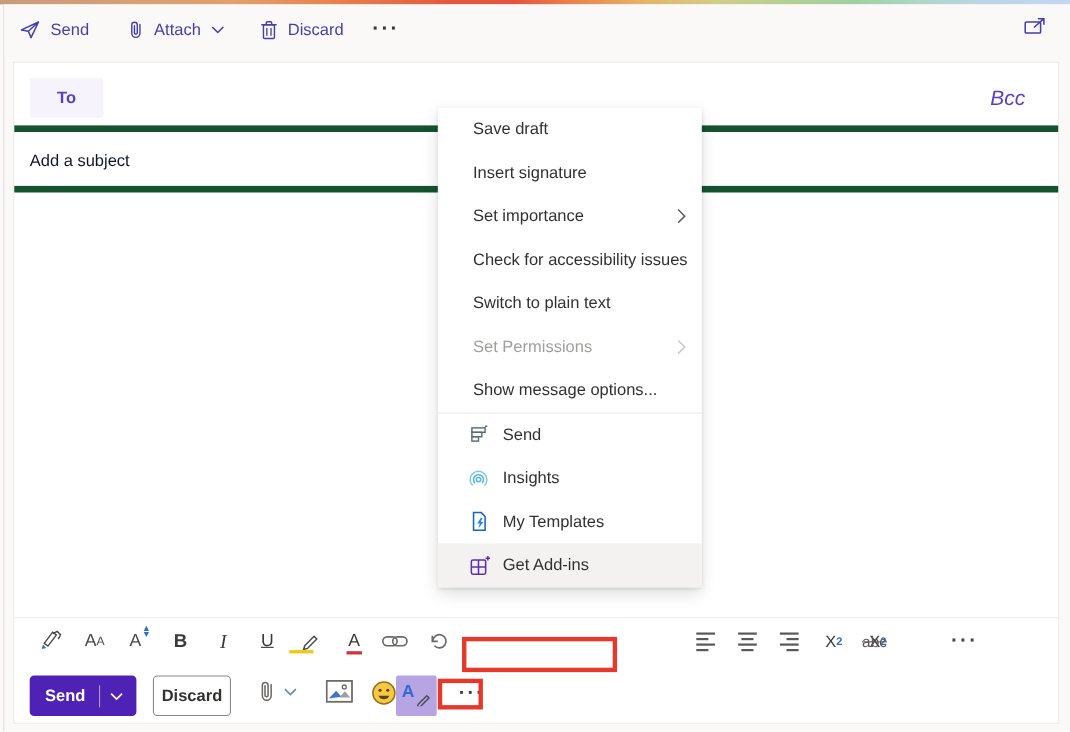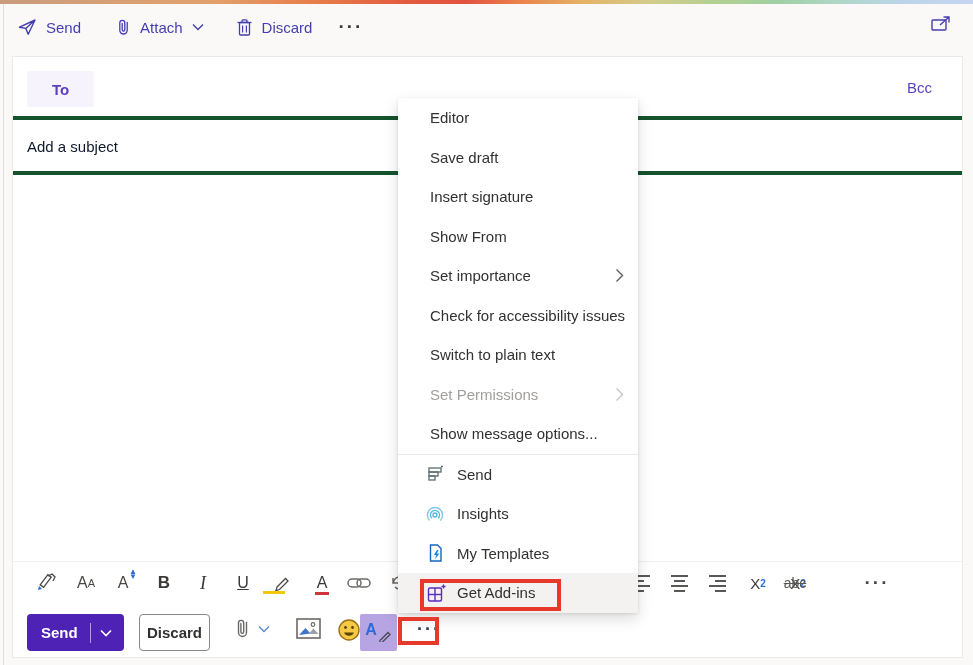--- a/index.html
+++ b/index.html
@@ -19,26 +19,26 @@
     background:#faf9f8; display:flex; align-items:center; padding-left:14px; color:#453eae; }
   .tb-item { display:flex; align-items:center; gap:9px; font-size:15px; cursor:pointer; }
   .tb-item .lbl { color:#453eae; }
   .gap-a{ margin-right:34px; } .gap-b{ margin-right:32px; } .gap-c{ margin-right:26px; }
   .dots { font-size:19px; font-weight:700; letter-spacing:2px; color:#3b3a39; line-height:10px; }
   .popout { position:absolute; right:21px; top:11px; }
 
   
   .card { position:absolute; left:12px; top:56px; width:951px; height:602px;
     background:#fff; border:1px solid #eceae7; }
-  .row { position:relative; width:100%; border-bottom:4px solid #14532d; }
+  .row { position:relative; width:100%; border-bottom:6px solid #14532d; }
   .to-row { height:63px; } .cc-row { height:63px; } .subject-row { height:55px; }
   .chip { position:absolute; left:14px; top:14px; width:67px; height:36px; background:#f6f3fc;
     color:#5b3fc2; font-size:15px; font-weight:600; display:flex; align-items:center; justify-content:center;
     border-radius:2px; cursor:pointer; }
-  .bcc { position:absolute; right:30px; top:22px; color:#5b3fc2; font-size:15px; cursor:pointer; }
+  .bcc { position:absolute; right:30px; top:22px; color:#5b3fc2; font-size:19px; cursor:pointer;font-style:italic; }
   .subject-ph { position:absolute; left:14px; top:18px; color:#0f172a; font-size:15px; }
   .body-area { position:absolute; left:0; top:183px; width:100%; height:321px; }
 
   
   .fmt-bar { position:absolute; left:0; top:504px; width:100%; height:42px; border-top:1px solid #f1f0ee; }
   .fmt { position:absolute; top:5px; width:30px; height:32px; display:flex; align-items:center;
     justify-content:center; color:#4a4846; cursor:pointer; }
   .fmt .b { font-weight:700; font-size:17px; color:#3b3a39; }
   .fmt .i { font-family:"Liberation Serif",serif; font-style:italic; font-size:18px; color:#3b3a39; }
   .fmt .u { font-size:16px; text-decoration:underline; color:#3b3a39; }
@@ -276,24 +276,22 @@
         <span class="dA">A</span>
         <svg width="13" height="13" viewBox="0 0 13 13" style="margin-top:6px">
             <path d="M1 11.5 L9 3.5 l2 2 L3 13.5 l-2.6 .6 z" fill="none" stroke="#4a4a55" stroke-width="1.3"></path>
           </svg>
       </div>
       <div class="bb-dots">···</div>
     </div>
   </div>
 
   <div class="menu">
-    <div class="menu-item">Editor</div>
     <div class="menu-item">Save draft</div>
     <div class="menu-item">Insert signature</div>
-    <div class="menu-item">Show From</div>
     <div class="menu-item">
       <span>Set importance</span>
       <span class="chevR">
         <svg width="9" height="15" viewBox="0 0 9 15">
             <polyline points="1.5,1.5 7.5,7.5 1.5,13.5" fill="none" stroke="#605e5c" stroke-width="1.4"></polyline>
           </svg>
       </span>
     </div>
     <div class="menu-item">Check for accessibility issues</div>
     <div class="menu-item">Switch to plain text</div>

